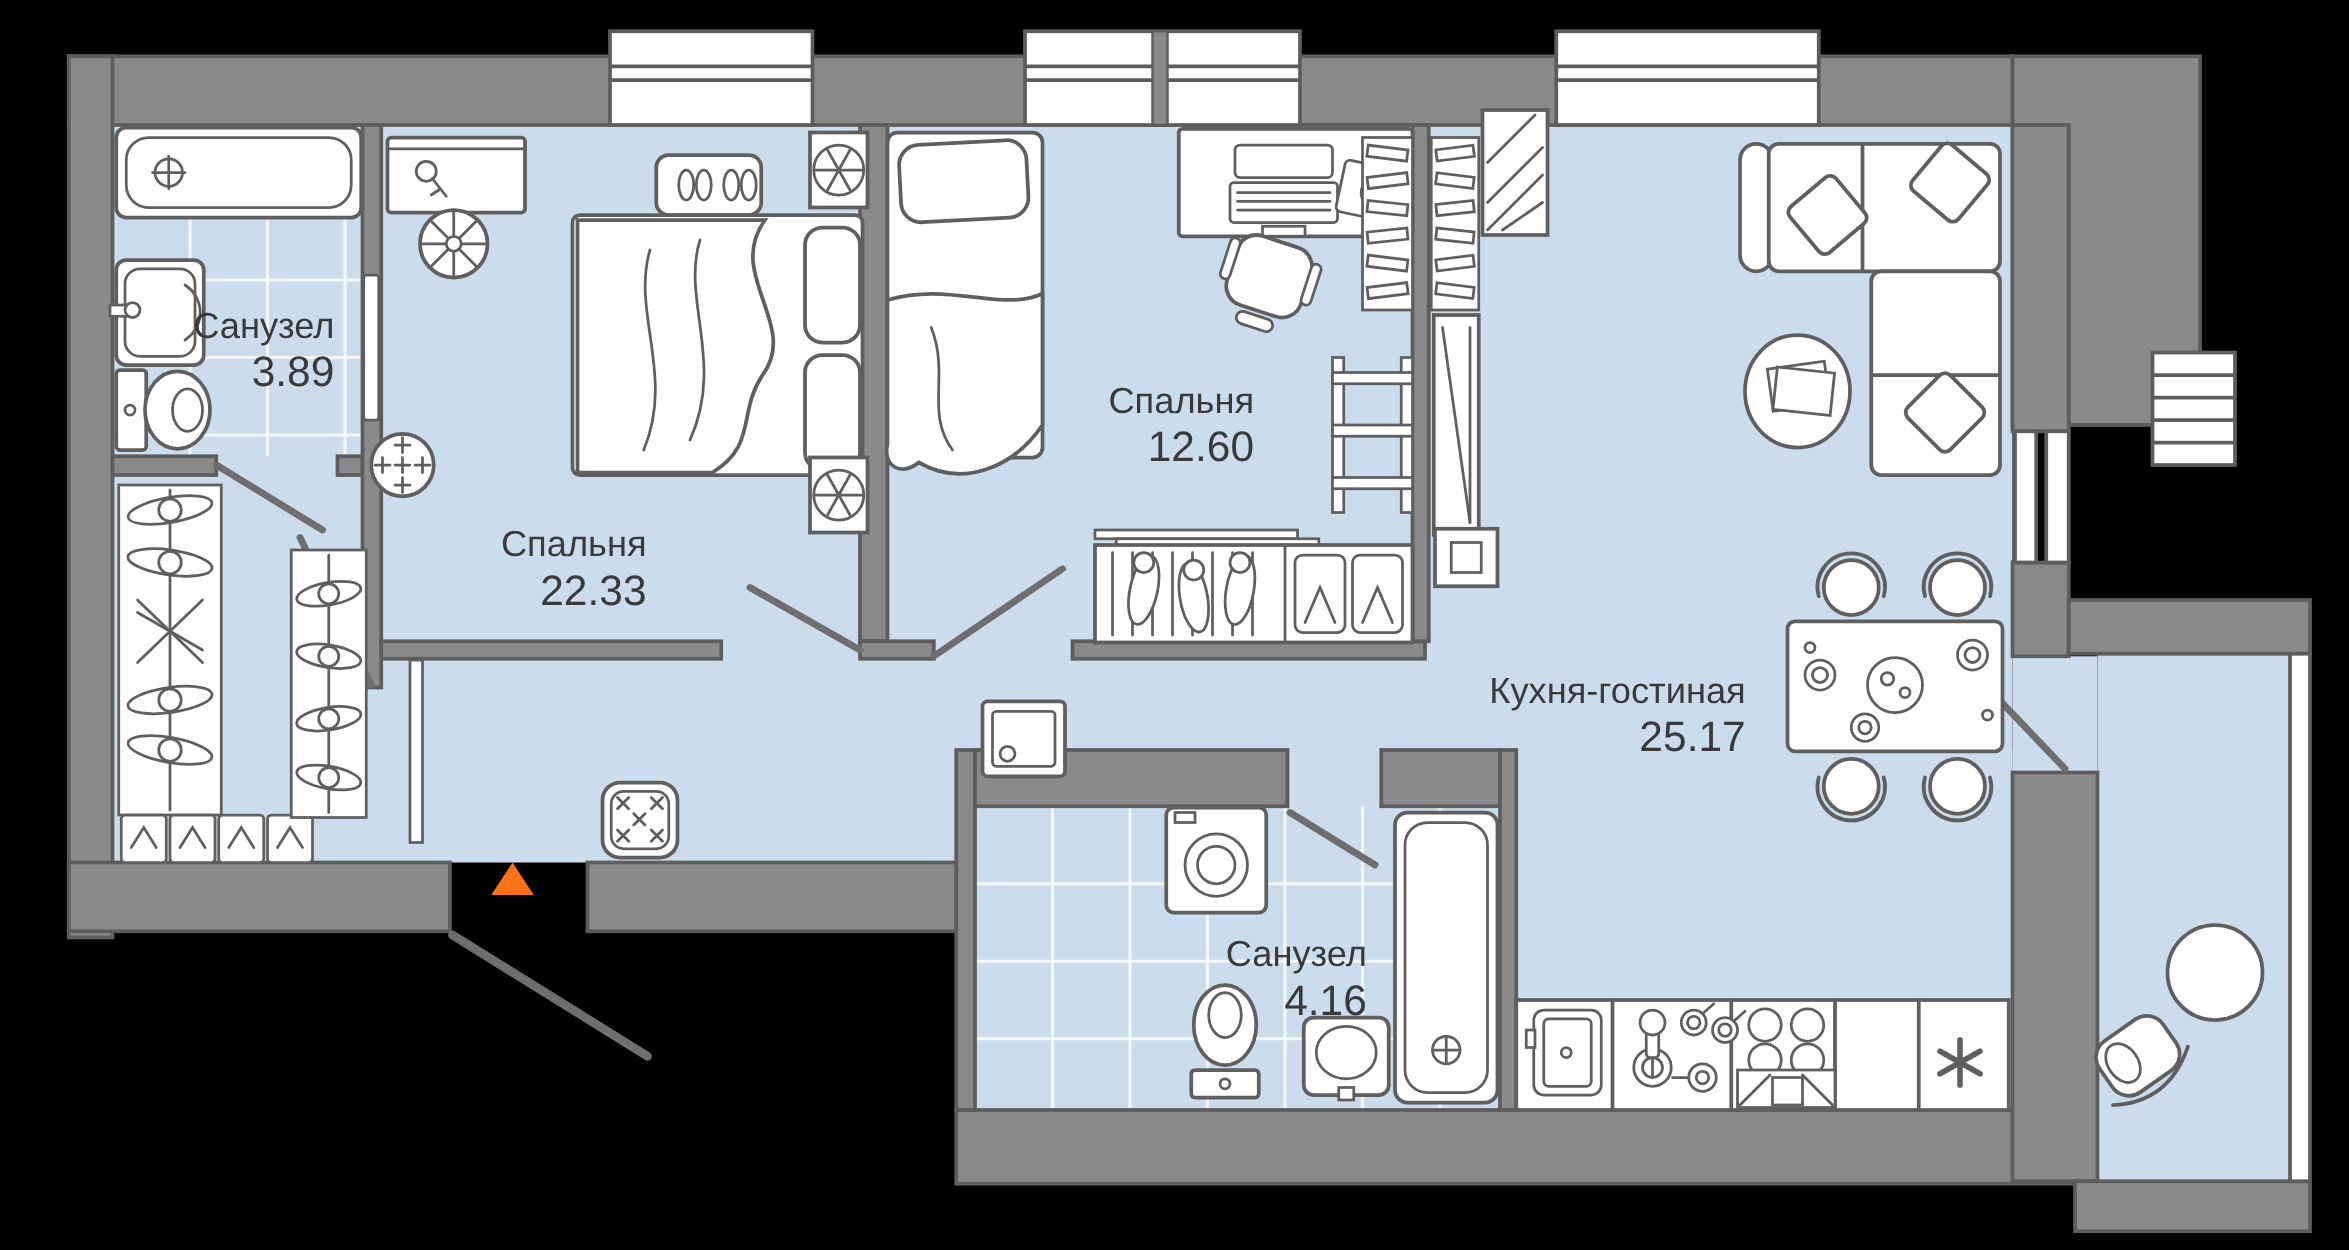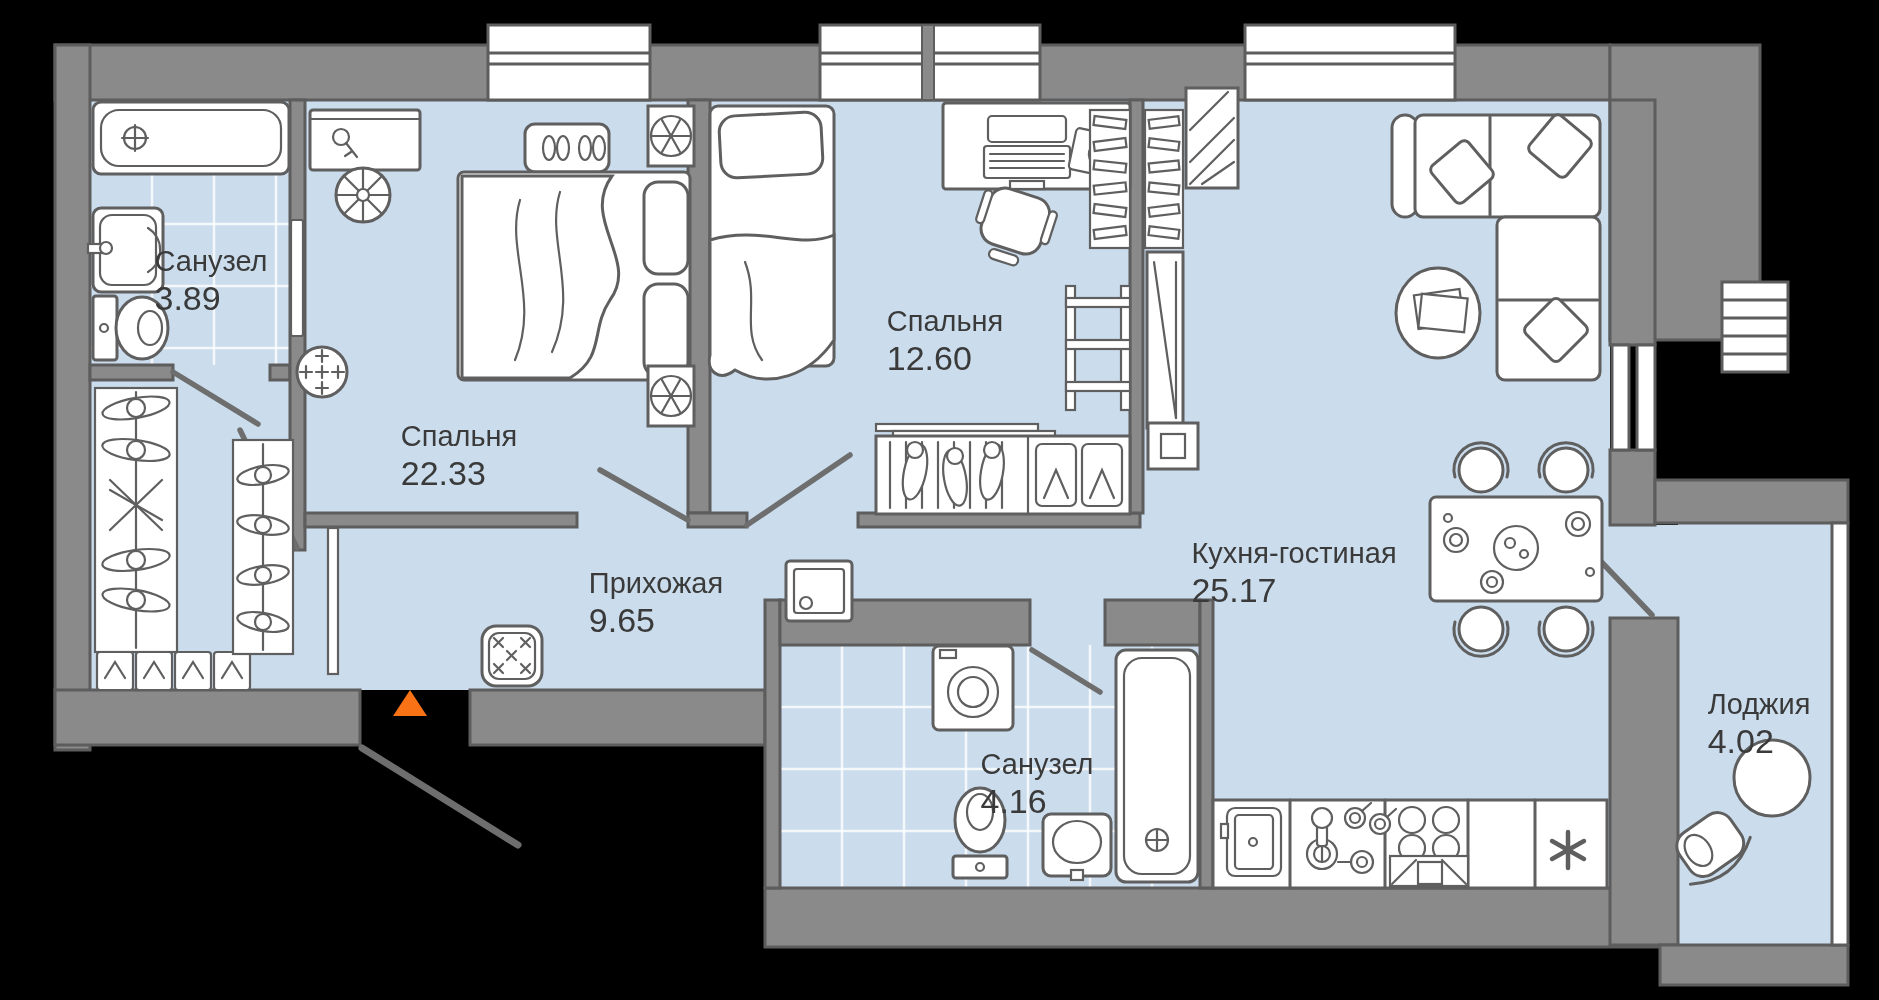--- a/index.html
+++ b/index.html
@@ -16,21 +16,21 @@
   .win{fill:#fff;stroke:var(--wallline);stroke-width:3}
   .winline{stroke:var(--wallline);stroke-width:3;fill:none}
   .tile{stroke:rgba(255,255,255,.78);stroke-width:2.5}
   .furn{fill:#fff;stroke:var(--furn);stroke-width:3}
   .furn2{fill:#fff;stroke:var(--furn);stroke-width:2.2}
   .ln{stroke:var(--furn);stroke-width:2.2;fill:none;stroke-linecap:round}
   .ln3{stroke:var(--furn);stroke-width:3;fill:none;stroke-linecap:round}
   .door{stroke:#6e6e6e;stroke-width:5.5;stroke-linecap:round}
   .accent{fill:var(--accent);stroke:none}
   
-  .room-label{position:absolute;transform:translate(-50%,-50%);text-align:left;
+  .room-label{position:absolute;transform:translate(-50%,-50%);text-align:right;
               color:var(--label);white-space:nowrap;line-height:37px;}
   .rname{display:block;font-size:29px;}
   .rarea{display:block;font-size:34px;}
 </style>
 </head>
 <body>
 
 <div class="stage">
 
 <svg class="plan-svg" width="1879" height="1000" viewBox="0 0 1879 1000">
@@ -502,30 +502,22 @@
   <span class="rarea">3.89</span>
 </div>
 <div class="room-label" style="left:459px;top:455px">
   <span class="rname">Спальня</span>
   <span class="rarea">22.33</span>
 </div>
 <div class="room-label" style="left:945px;top:340px">
   <span class="rname">Спальня</span>
   <span class="rarea">12.60</span>
 </div>
-<div class="room-label" style="left:656px;top:602px">
-  <span class="rname">Прихожая</span>
-  <span class="rarea">9.65</span>
-</div>
 <div class="room-label" style="left:1294px;top:572px">
   <span class="rname">Кухня-гостиная</span>
   <span class="rarea">25.17</span>
 </div>
 <div class="room-label" style="left:1037px;top:783px">
   <span class="rname">Санузел</span>
   <span class="rarea">4.16</span>
 </div>
-<div class="room-label" style="left:1759px;top:723px">
-  <span class="rname">Лоджия</span>
-  <span class="rarea">4.02</span>
+
 </div>
 
-</div>
-
 </body></html>

